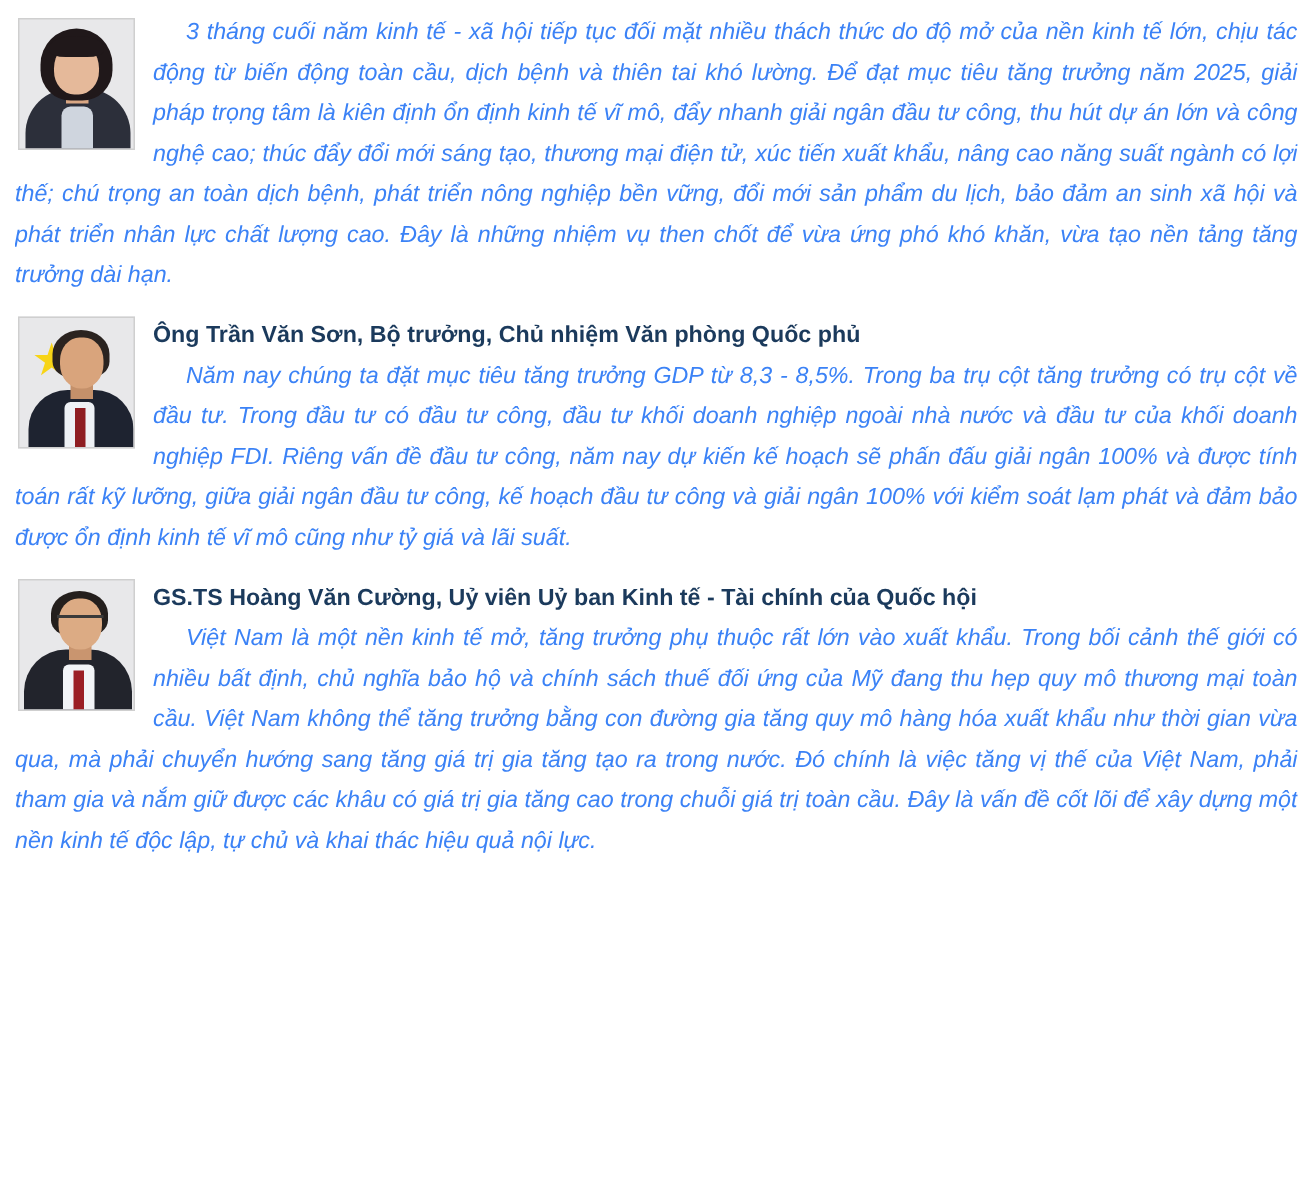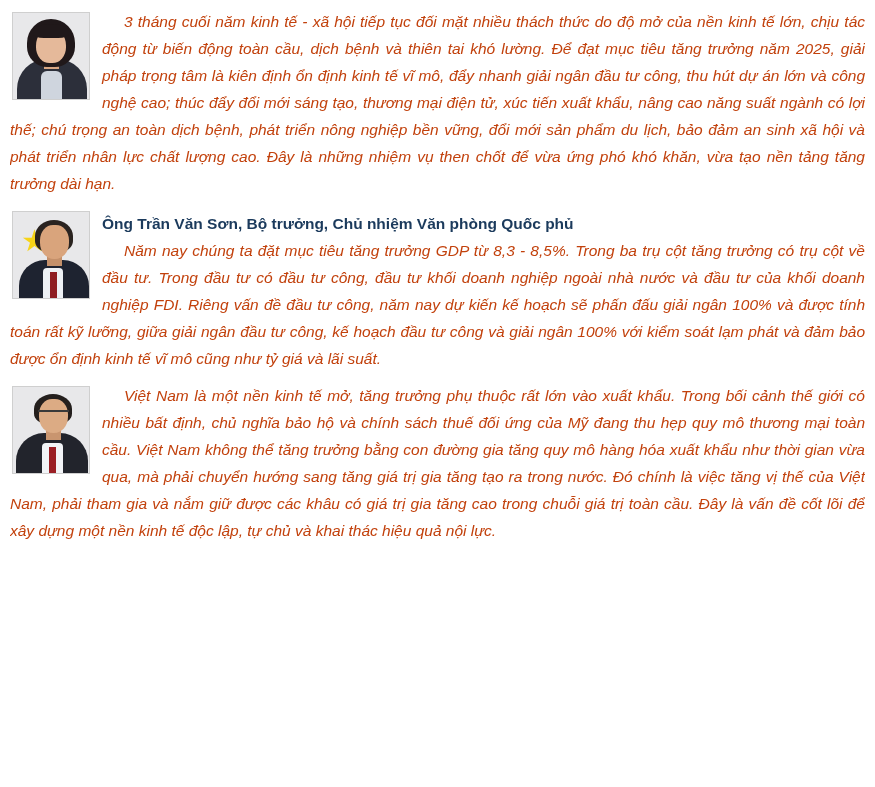--- a/index.html
+++ b/index.html
@@ -127,21 +127,21 @@
     color: #1b3a5c;
     line-height: 22px;
     padding-top: 6px;
     margin-bottom: 2px;
   }
   .quote-text {
     font-style: italic;
     font-size: 15.5px;
     line-height: 27px;
     text-align: justify;
-    color: #c2410c;
+    color: #3b82f6;
     margin: 0;
   }
   .quote-text::first-letter {
     margin-left: 0;
   }
   .indent { display: inline-block; width: 22px; }
 </style>
 </head>
 <body>
 
@@ -176,16 +176,17 @@
   <div class="quote-block">
     <div class="portrait p3">
       <div class="body"></div>
       <div class="shirt"></div>
       <div class="tie"></div>
       <div class="neck"></div>
       <div class="hair"></div>
       <div class="face"></div>
       <div class="glasses"></div>
     </div>
+    <div class="speaker">GS.TS Hoàng Văn Cường, Uỷ viên Uỷ ban Kinh tế - Tài chính của Quốc hội</div>
     <p class="quote-text"><span class="indent"></span><span>Việt Nam là một nền kinh tế mở, tăng trưởng phụ thuộc rất lớn vào xuất khẩu. Trong bối cảnh thế giới có nhiều bất định, chủ nghĩa bảo hộ và chính sách thuế đối ứng của Mỹ đang thu hẹp quy mô thương mại toàn cầu. Việt Nam không thể tăng trưởng bằng con đường gia tăng quy mô hàng hóa xuất khẩu như thời gian vừa qua, mà phải chuyển hướng sang tăng giá trị gia tăng tạo ra trong nước. Đó chính là việc tăng vị thế của Việt Nam, phải tham gia và nắm giữ được các khâu có giá trị gia tăng cao trong chuỗi giá trị toàn cầu. Đây là vấn đề cốt lõi để xây dựng một nền kinh tế độc lập, tự chủ và khai thác hiệu quả nội lực.</span></p>
   </div>
 
 </div>
 
 </body></html>

